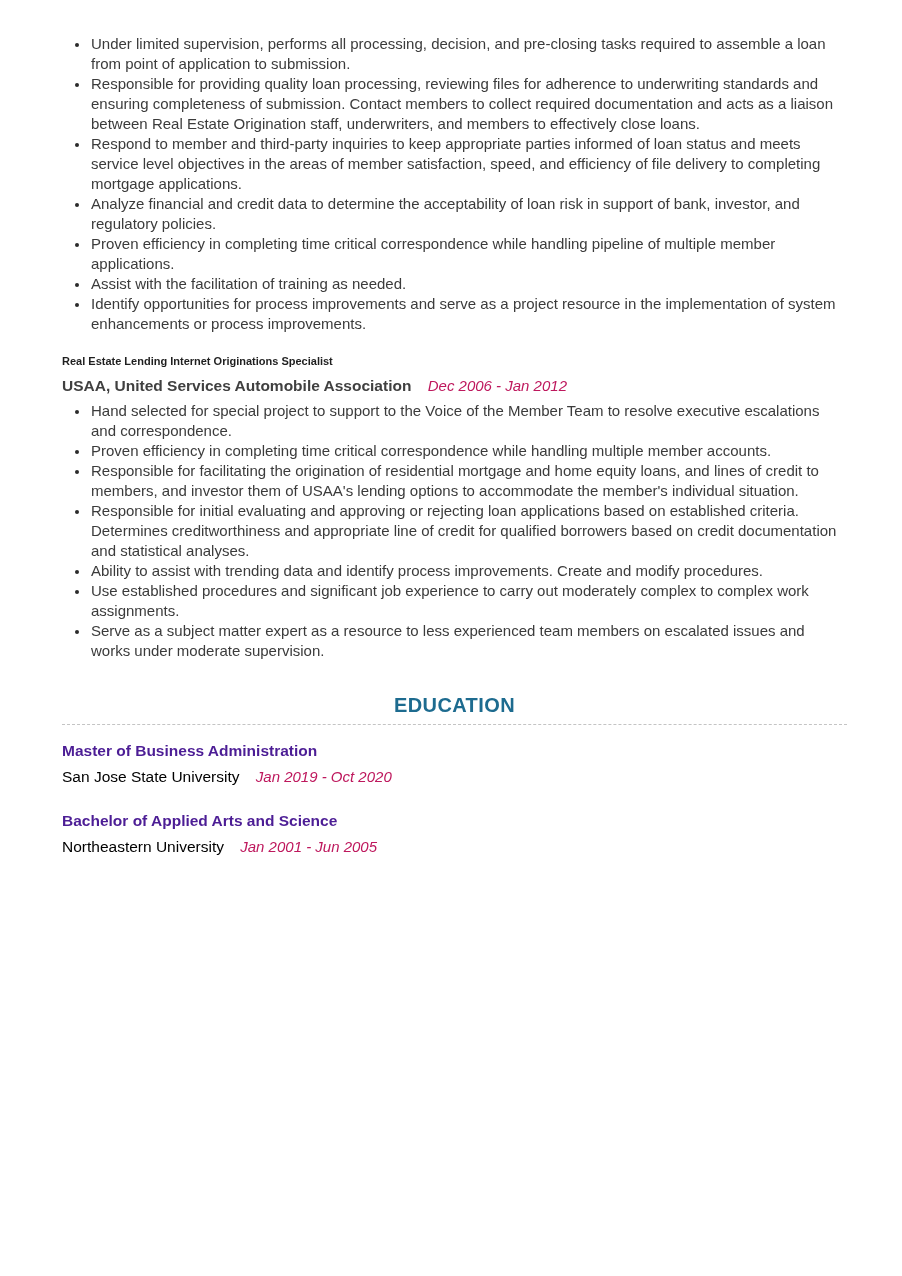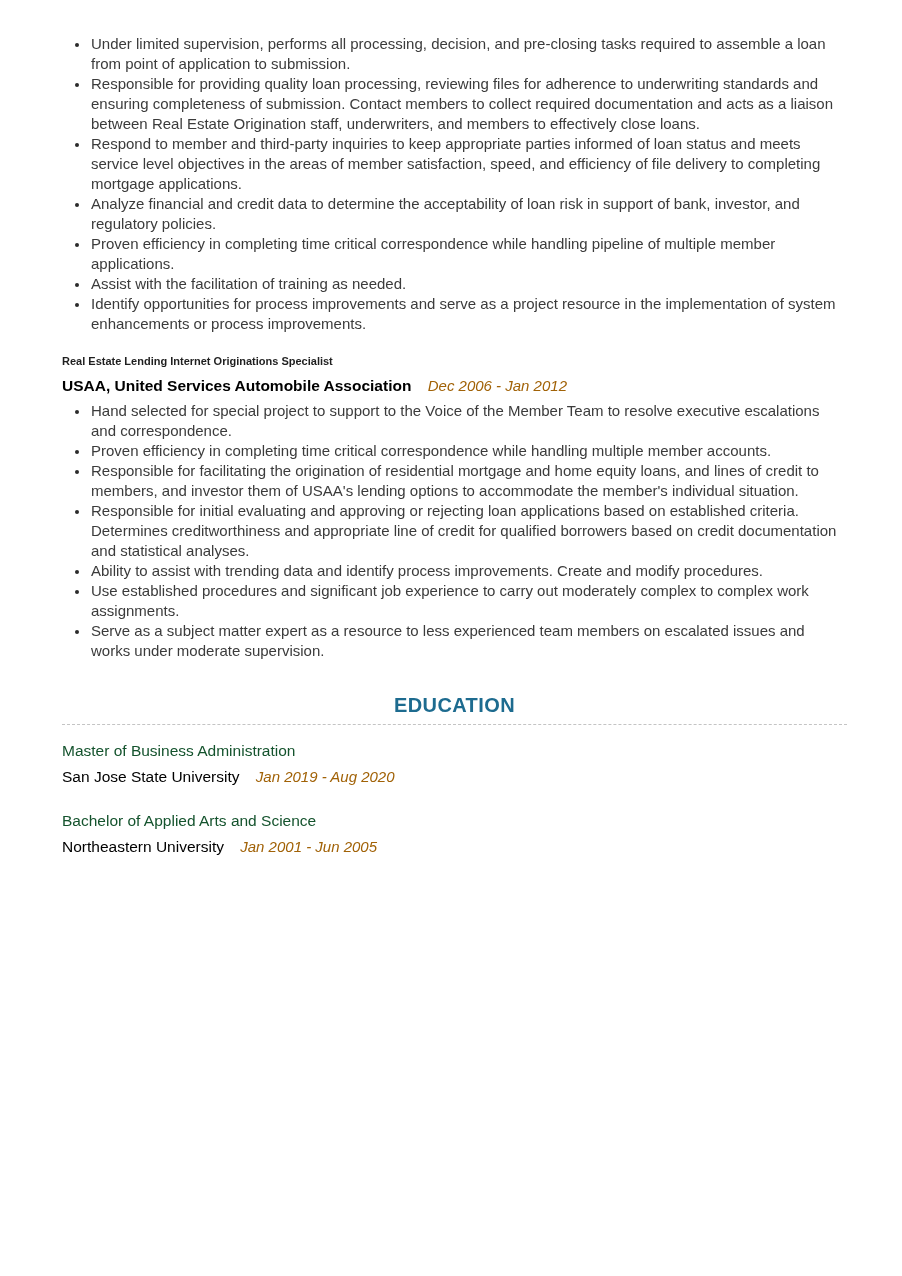--- a/index.html
+++ b/index.html
@@ -40,27 +40,27 @@
     font-weight: 700;
     color: #1f1f1f;
   }
   .company-line {
     margin: 1px 0 4px 0;
     font-size: 15.5px;
     line-height: 23px;
   }
   .company {
     font-weight: 700;
-    color: #000000;
+    color: #404040;
   }
   .dates {
     font-style: italic;
     font-weight: 400;
     font-size: 15px;
-    color: #a16207;
+    color: #be185d;
     margin-left: 12px;
   }
   .education-section {
     margin-top: 32px;
   }
   .section-heading {
     margin: 0;
     font-size: 20px;
     line-height: 24px;
     font-weight: 700;
@@ -72,22 +72,22 @@
   }
   .edu-entry {
     margin-top: 14px;
   }
   .edu-entry + .edu-entry {
     margin-top: 21px;
   }
   .degree {
     font-size: 15.5px;
     line-height: 23px;
-    font-weight: 400;
-    color: #14532d;
+    font-weight: 700;
+    color: #4c1d95;
   }
   .school-line {
     margin-top: 3px;
     font-size: 15.5px;
     line-height: 23px;
   }
   .school {
     font-weight: 400;
     color: #000000;
   }
@@ -128,21 +128,21 @@
 
   </section>
 
   <section class="education-section">
     <h2 class="section-heading">EDUCATION</h2>
 
     <div class="edu-entry">
       <div class="degree">Master of Business Administration</div>
       <div class="school-line">
         <span class="school">San Jose State University</span>
-        <span class="dates">Jan 2019 - Aug 2020</span>
+        <span class="dates">Jan 2019 - Oct 2020</span>
       </div>
     </div>
 
     <div class="edu-entry">
       <div class="degree">Bachelor of Applied Arts and Science</div>
       <div class="school-line">
         <span class="school">Northeastern University</span>
         <span class="dates">Jan 2001 - Jun 2005</span>
       </div>
     </div>

